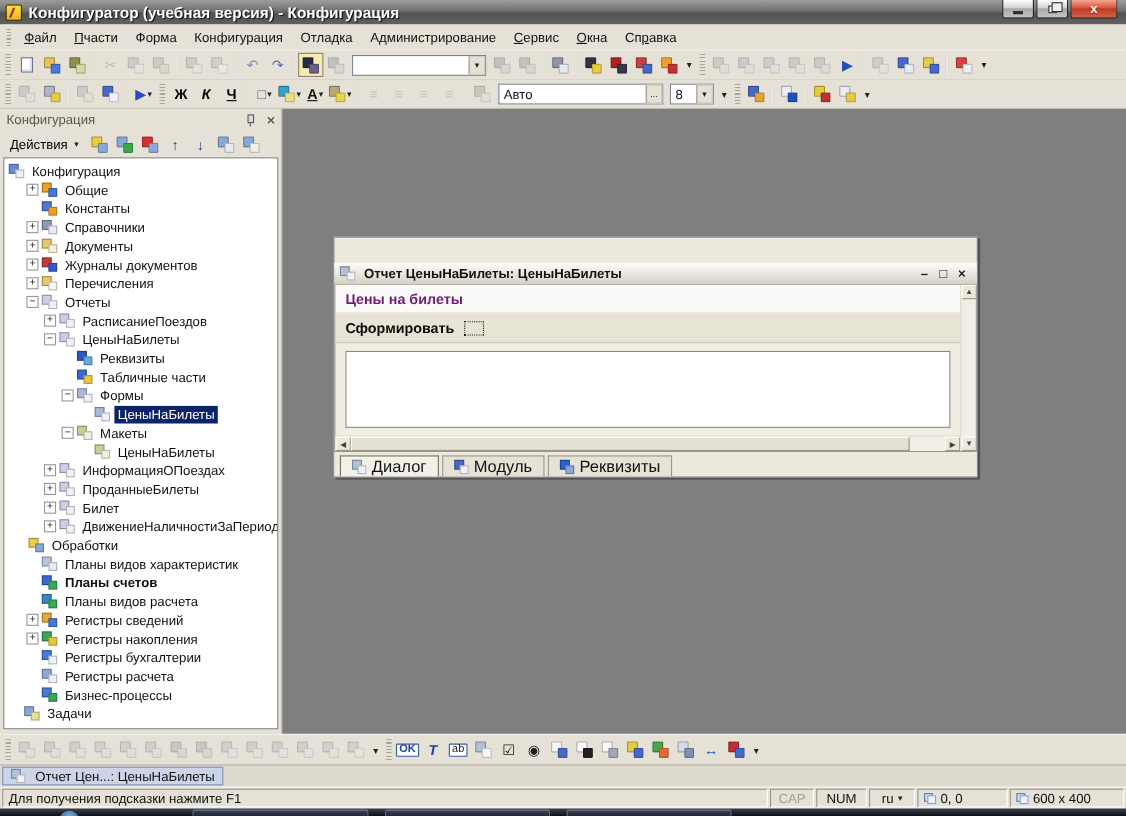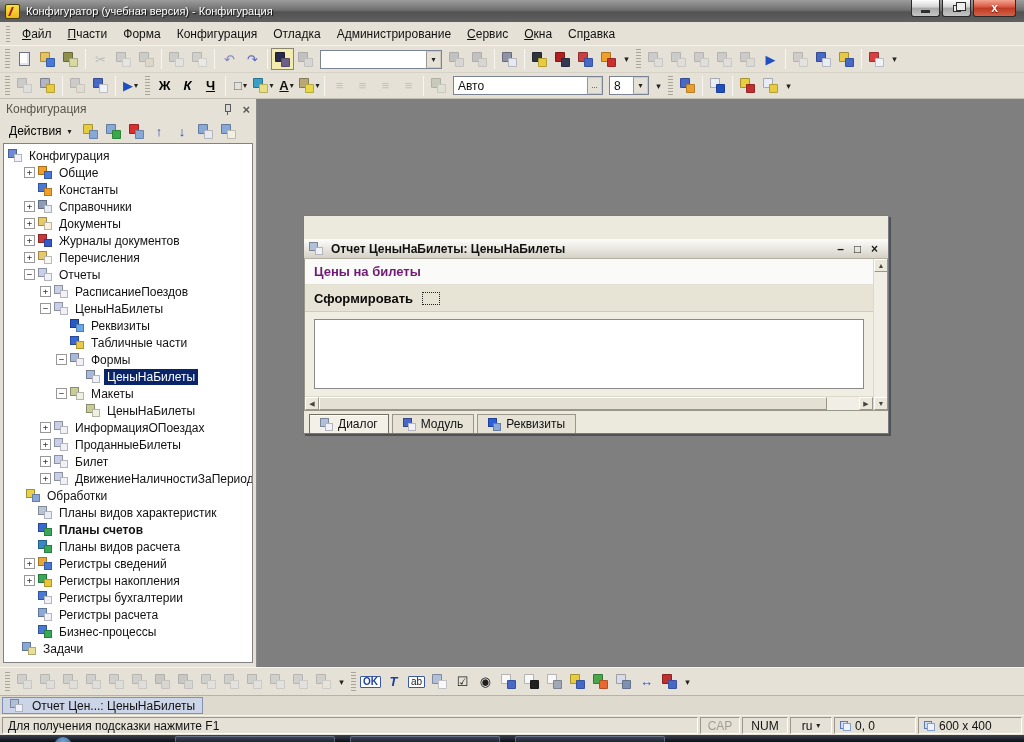--- a/index.html
+++ b/index.html
@@ -9,21 +9,21 @@
     font-family:"Liberation Sans", sans-serif; font-size:12px; color:#111;
     background:#e5e1d6;
   }
   
   .titlebar { height:22px; background:linear-gradient(#9c9c9c,#707070 45%,#535353 55%,#606060);
     display:flex; align-items:center; padding:0 5px; position:relative; }
   .app-icon { width:15px; height:15px; margin-right:6px; border-radius:2px; flex:none;
     background:linear-gradient(#f8e23c,#e9b81e); border:1px solid #4a3c0c; position:relative; }
   .app-icon::after { content:""; position:absolute; left:4px; top:2px; width:4px; height:9px;
     border-left:2px solid #b01818; transform:skewX(-22deg); }
-  .title-text { color:#fff; font-weight:normal; font-size:11px; text-shadow:1px 1px 1px rgba(0,0,0,.85); }
+  .title-text { color:#fff; font-weight:bold; font-size:14px; text-shadow:1px 1px 1px rgba(0,0,0,.85); }
   .winbtns { position:absolute; right:8px; top:0; display:flex; gap:2px; }
   .wbtn { width:29px; height:17px; border:1px solid #2a2a2a; border-top:none; border-radius:0 0 3px 3px;
     background:linear-gradient(#fefefe,#d2d2d2 45%,#a6a6a6 50%,#c6c6c6);
     display:flex; align-items:center; justify-content:center; padding:0; }
   .wbtn.close { width:43px; background:linear-gradient(#f2a592,#d9543e 45%,#bd3a21 50%,#d36149); }
   .mingl { width:9px; height:3px; background:#2e2e2e; margin-top:7px; }
   .restgl { width:8px; height:7px; border:1px solid #2e2e2e; background:#eee; position:relative; }
   .restgl::before { content:""; position:absolute; left:2px; top:-4px; width:8px; height:7px;
     border:1px solid #2e2e2e; background:#eee; }
   .xgl { color:#fff; font-weight:bold; font-size:12px; line-height:1; text-shadow:0 1px 1px #7a1408; }
@@ -100,21 +100,21 @@
   .hscroll { height:14px; display:flex; background:#f1eee5; border-top:1px solid #dcd8cc; flex:none; }
   .sbtn { width:14px; height:13px; background:#ebe7db; border:1px solid; border-color:#fff #9a968a #9a968a #fff;
     font-size:7px; display:flex; align-items:center; justify-content:center; color:#444; padding:0; flex:none; }
   .htrack { flex:1; position:relative; }
   .hthumb { position:absolute; left:0; top:0; bottom:0; width:94%; background:#e4e0d4;
     border:1px solid; border-color:#fff #9a968a #9a968a #fff; }
   .vscroll { width:14px; display:flex; flex-direction:column; background:#f1eee5; border-left:1px solid #dcd8cc; flex:none; }
   .vtrack { flex:1; }
   .dlg-tabs { height:22px; display:flex; align-items:flex-end; background:#ece9dd; padding:2px 5px 0 5px; gap:3px; flex:none; }
   .dtab { height:19px; display:flex; align-items:center; gap:5px; padding:0 10px; border:1px solid #9a968a;
-    border-bottom:none; background:#e6e2d6; font-size:12px;margin-top:18px; }
+    border-bottom:none; background:#e6e2d6; font-size:15px;margin-top:18px; }
   .dtab.active { background:#f3f0e7; border-color:#726e62; box-shadow:inset 0 1px 0 #fff; }
   .dtab .tico { margin-right:0; width:13px; }
   
   .form-toolbar { height:28px; display:flex; align-items:center; background:#e5e1d6; border-top:1px solid #f6f4ee; padding:0 2px; }
   .wintabs { height:20px; display:flex; align-items:center; background:#dedacd; border-top:1px solid #b6b2a4; padding:1px 2px; }
   .wintab { height:17px; display:flex; align-items:center; gap:5px; padding:0 7px;
     background:#ccd4e8; border:1px solid #8290b4; font-size:12px; }
   .statusbar { height:20px; display:flex; align-items:stretch; background:#e5e1d6; border-top:1px solid #f6f4ee;
     padding:1px 2px; gap:2px; }
   .scell { border:1px solid; border-color:#9a968a #fff #fff #9a968a; display:flex; align-items:center;

